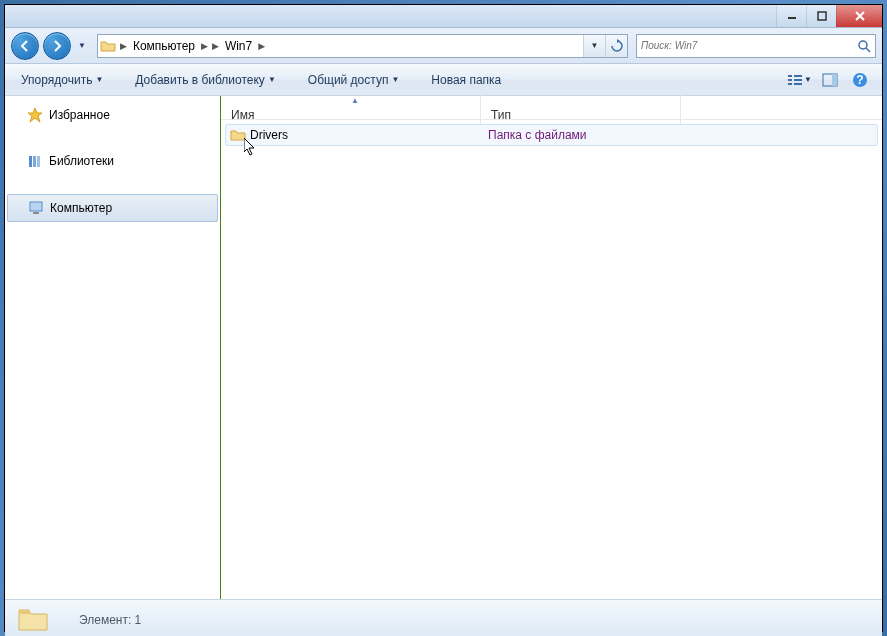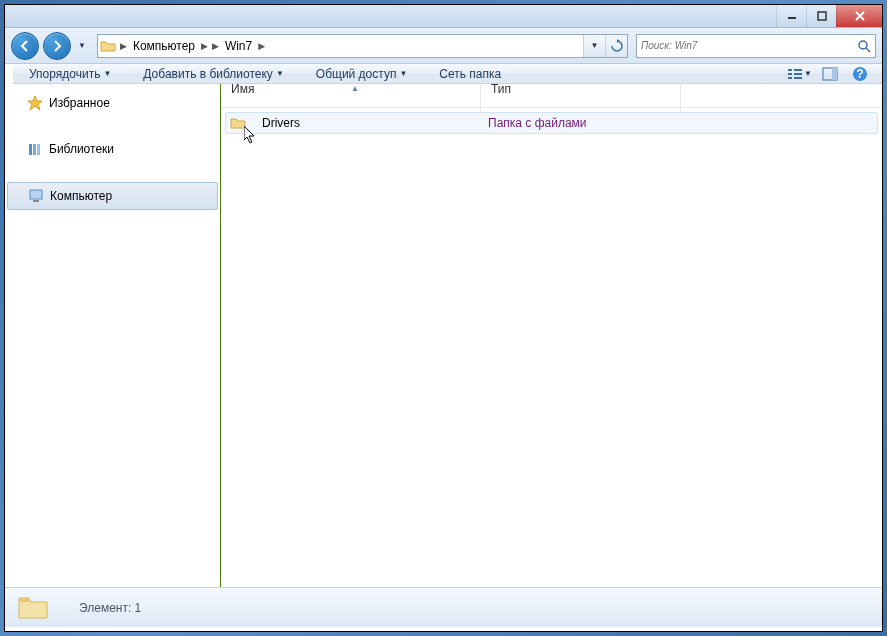--- a/index.html
+++ b/index.html
@@ -15,40 +15,40 @@
 .nav-dropdown { width:14px; color:#336; font-size:8px; text-align:center; }
 .addrbar { flex:1; height:24px; border:1px solid #91a7c0; background:#fff; display:flex; align-items:center; margin-left:4px; }
 .addr-icon { width:20px; display:flex; align-items:center; justify-content:center; }
 .addr-seg { display:flex; align-items:center; padding:0 4px; height:100%; }
 .addr-sep { color:#555; font-size:9px; padding:0 2px; }
 .addr-right { margin-left:auto; display:flex; height:100%; }
 .addr-btn { width:22px; border-left:1px solid #c5d3e3; display:flex; align-items:center; justify-content:center; background:linear-gradient(#f4f8fd,#dce8f3); }
 .searchbox { width:240px; height:24px; border:1px solid #91a7c0; background:#fff; display:flex; align-items:center; margin-left:4px; padding:0 4px; }
 .searchbox input { border:none; outline:none; flex:1; font-style:italic; color:#0f766e; font-size:10px; }
 .search-icon { color:#3a6ea5; }
-.toolbar { height:20px; background:linear-gradient(#f6fafe,#e6eef8 48%,#dde6f2 52%,#e0eaf5); border-bottom:1px solid #c5d5e6; display:flex; align-items:center; padding:0 10px;margin-left:8px; }
+.toolbar { height:32px; background:linear-gradient(#f6fafe,#e6eef8 48%,#dde6f2 52%,#e0eaf5); border-bottom:1px solid #c5d5e6; display:flex; align-items:center; padding:0 10px; }
 .tool-item { color:#1e395b; padding:4px 6px; display:flex; align-items:center; gap:3px; cursor:default; }
 .tool-sep { width:20px; }
 .tool-right { margin-left:auto; display:flex; gap:6px; align-items:center; }
 .tool-icon-btn { width:24px; height:22px; display:flex; align-items:center; justify-content:center; color:#3a6ea5; }
 .content { display:flex; height:503px; }
 .sidebar { width:216px; border-right:1px solid #4d7c0f; background:#fff; padding-top:6px; }
 .side-item { display:flex; align-items:center; gap:6px; padding:4px 8px 4px 22px; color:#000; line-height:18px; }
 .side-item.selected { background:linear-gradient(#e9eff6,#d5e2f1); border:1px solid #a9c2dd; border-radius:2px; margin:0 2px; padding-left:20px; }
 .side-spacer { height:20px; }
 .main { flex:1; background:#fff; display:flex; flex-direction:column; }
 .col-headers { height:24px; border-bottom:1px solid #e8e8e8; display:flex; align-items:center; color:#333; position:relative; }
-.col-h { padding:16px 10px; border-right:1px solid #e8e8e8; height:100%; display:flex; align-items:flex-end; }
+.col-h { padding:16px 10px; border-right:1px solid #e8e8e8; height:100%; display:flex; align-items:flex-start; }
 .col-h.name { width:260px; }
 .col-h.type { width:200px; }
 .sort-arrow { position:absolute; left:130px; top:0; font-size:8px; color:#5a7fbf; }
 .file-list { flex:1; padding:4px; }
 .file-row { display:flex; align-items:center; height:22px; padding:0 4px; }
 .file-row.hover { background:#f2f7fd; border:1px solid #d0e3f5; border-radius:2px; }
-.file-name-cell { width:258px; display:flex; align-items:center; gap:16px; position:relative; }
+.file-name-cell { width:258px; display:flex; align-items:center; gap:4px; position:relative; }
 .file-type-cell { color:#701a75; }
 .cursor { position:absolute; left:14px; top:10px; pointer-events:none; }
 .statusbar { height:40px; background:linear-gradient(#f4f8fd,#dce9f5); border-top:1px solid #c5d5e6; display:flex; align-items:center; padding:0 12px; gap:30px; }
 .status-icon { width:32px; height:32px; }
 .status-text { color:#4a5a6a; }
 .tri { font-size:8px; color:#1e395b; }
 .folder-sm { display:inline-block; }
 svg { display:block; }
 </style>
 </head>
@@ -133,21 +133,21 @@
         <span>Добавить в библиотеку</span>
         <span class="tri">▼</span>
       </div>
     <div class="tool-sep"></div>
     <div class="tool-item">
         <span>Общий доступ</span>
         <span class="tri">▼</span>
       </div>
     <div class="tool-sep"></div>
     <div class="tool-item">
-        <span>Сеть папка</span>
+        <span>Новая папка</span>
       </div>
     <div class="tool-right">
       <div class="tool-icon-btn">
         <svg width="18" height="14">
             <rect x="0" y="2" width="4" height="2" fill="#3a6ea5"></rect>
             <rect x="6" y="2" width="10" height="2" fill="#3a6ea5"></rect>
             <rect x="0" y="6" width="4" height="2" fill="#3a6ea5"></rect>
             <rect x="6" y="6" width="10" height="2" fill="#3a6ea5"></rect>
             <rect x="0" y="10" width="4" height="2" fill="#3a6ea5"></rect>
             <rect x="6" y="10" width="10" height="2" fill="#3a6ea5"></rect>

